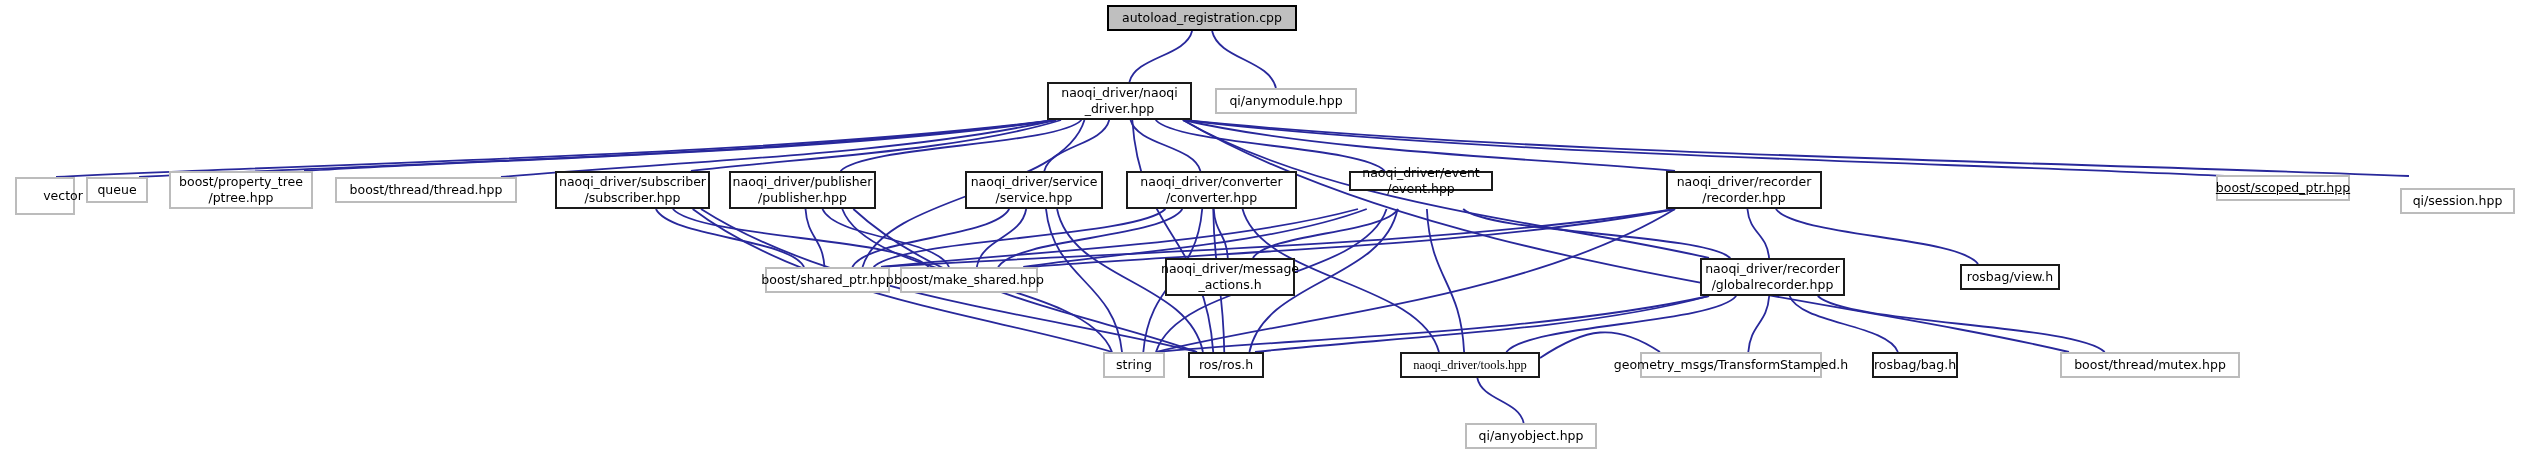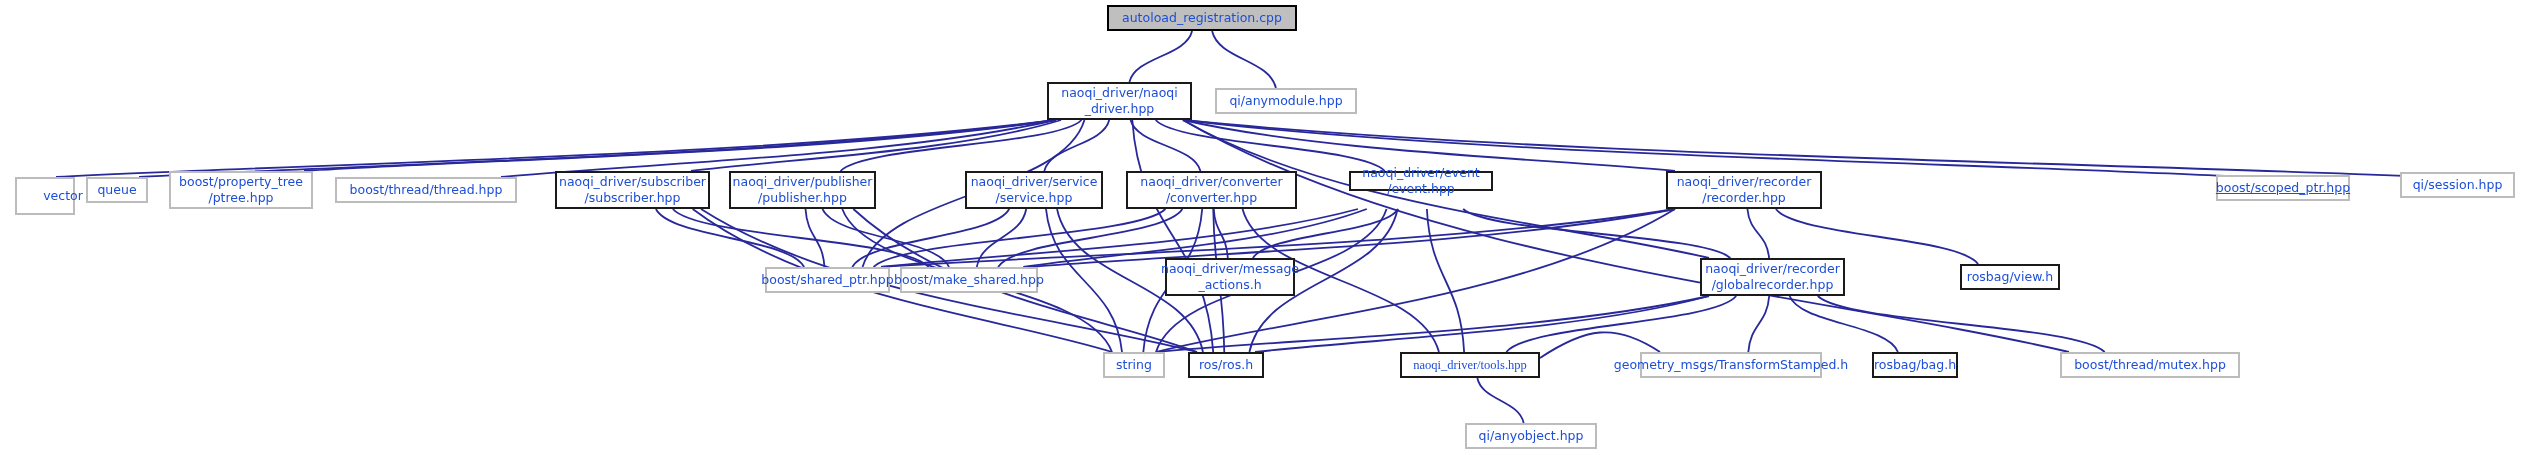--- a/index.html
+++ b/index.html
@@ -10,21 +10,21 @@
     font-family:"DejaVu Sans","Liberation Sans",sans-serif;
     overflow:hidden;
   }
   .edges{position:absolute;left:0;top:0;}
   .edges path{fill:none;stroke-width:1.8px;}
   .node{
     position:absolute;
     display:flex;align-items:center;justify-content:center;
     text-align:center;
     font-size:12.5px;line-height:16px;
-    color:#1d4ed8;
+    color:#000000;
     background:#ffffff;
     border:2px solid #000;
     box-sizing:border-box;
     white-space:pre-line;
     z-index:2;
     cursor:default;
   }
   .node.root{background:#bfbfbf;border-color:#000;}
   .node.internal{border-color:#1a1a1a;cursor:pointer;}
   .node.external{border-color:#bcbcbc;}
@@ -114,21 +114,21 @@
 /publisher.hpp</span></div>
       <div class="node internal" style="left: 965px; top: 171px; width: 138px; height: 38px;"><span>naoqi_driver/service
 /service.hpp</span></div>
       <div class="node internal" style="left: 1126px; top: 171px; width: 171px; height: 38px;"><span>naoqi_driver/converter
 /converter.hpp</span></div>
       <div class="node internal" style="left: 1349px; top: 171px; width: 144px; height: 20px;"><span>naoqi_driver/event
 /event.hpp</span></div>
       <div class="node internal" style="left: 1666px; top: 171px; width: 156px; height: 38px;"><span>naoqi_driver/recorder
 /recorder.hpp</span></div>
       <div class="node external" style="left: 2216px; top: 175px; width: 134px; height: 26px; text-decoration: underline;"><span>boost/scoped_ptr.hpp</span></div>
-      <div class="node external" style="left: 2400px; top: 172px; width: 115px; height: 26px; align-items: center;"><span>qi/session.hpp</span></div>
+      <div class="node external" style="left: 2400px; top: 188px; width: 115px; height: 26px; align-items: center;"><span>qi/session.hpp</span></div>
       <div class="node external" style="left: 765px; top: 267px; width: 125px; height: 26px;"><span>boost/shared_ptr.hpp</span></div>
       <div class="node external" style="left: 900px; top: 267px; width: 138px; height: 26px;"><span>boost/make_shared.hpp</span></div>
       <div class="node internal" style="left: 1165px; top: 258px; width: 130px; height: 38px;"><span>naoqi_driver/message
 _actions.h</span></div>
       <div class="node internal" style="left: 1700px; top: 258px; width: 145px; height: 38px;"><span>naoqi_driver/recorder
 /globalrecorder.hpp</span></div>
       <div class="node internal" style="left: 1960px; top: 264px; width: 100px; height: 26px;"><span>rosbag/view.h</span></div>
       <div class="node external" style="left: 1103px; top: 352px; width: 62px; height: 26px;"><span>string</span></div>
       <div class="node internal" style="left: 1188px; top: 352px; width: 76px; height: 26px;"><span>ros/ros.h</span></div>
       <div class="node internal" style="left: 1400px; top: 352px; width: 140px; height: 26px; font-family: Liberation Serif, serif;"><span>naoqi_driver/tools.hpp</span></div>

